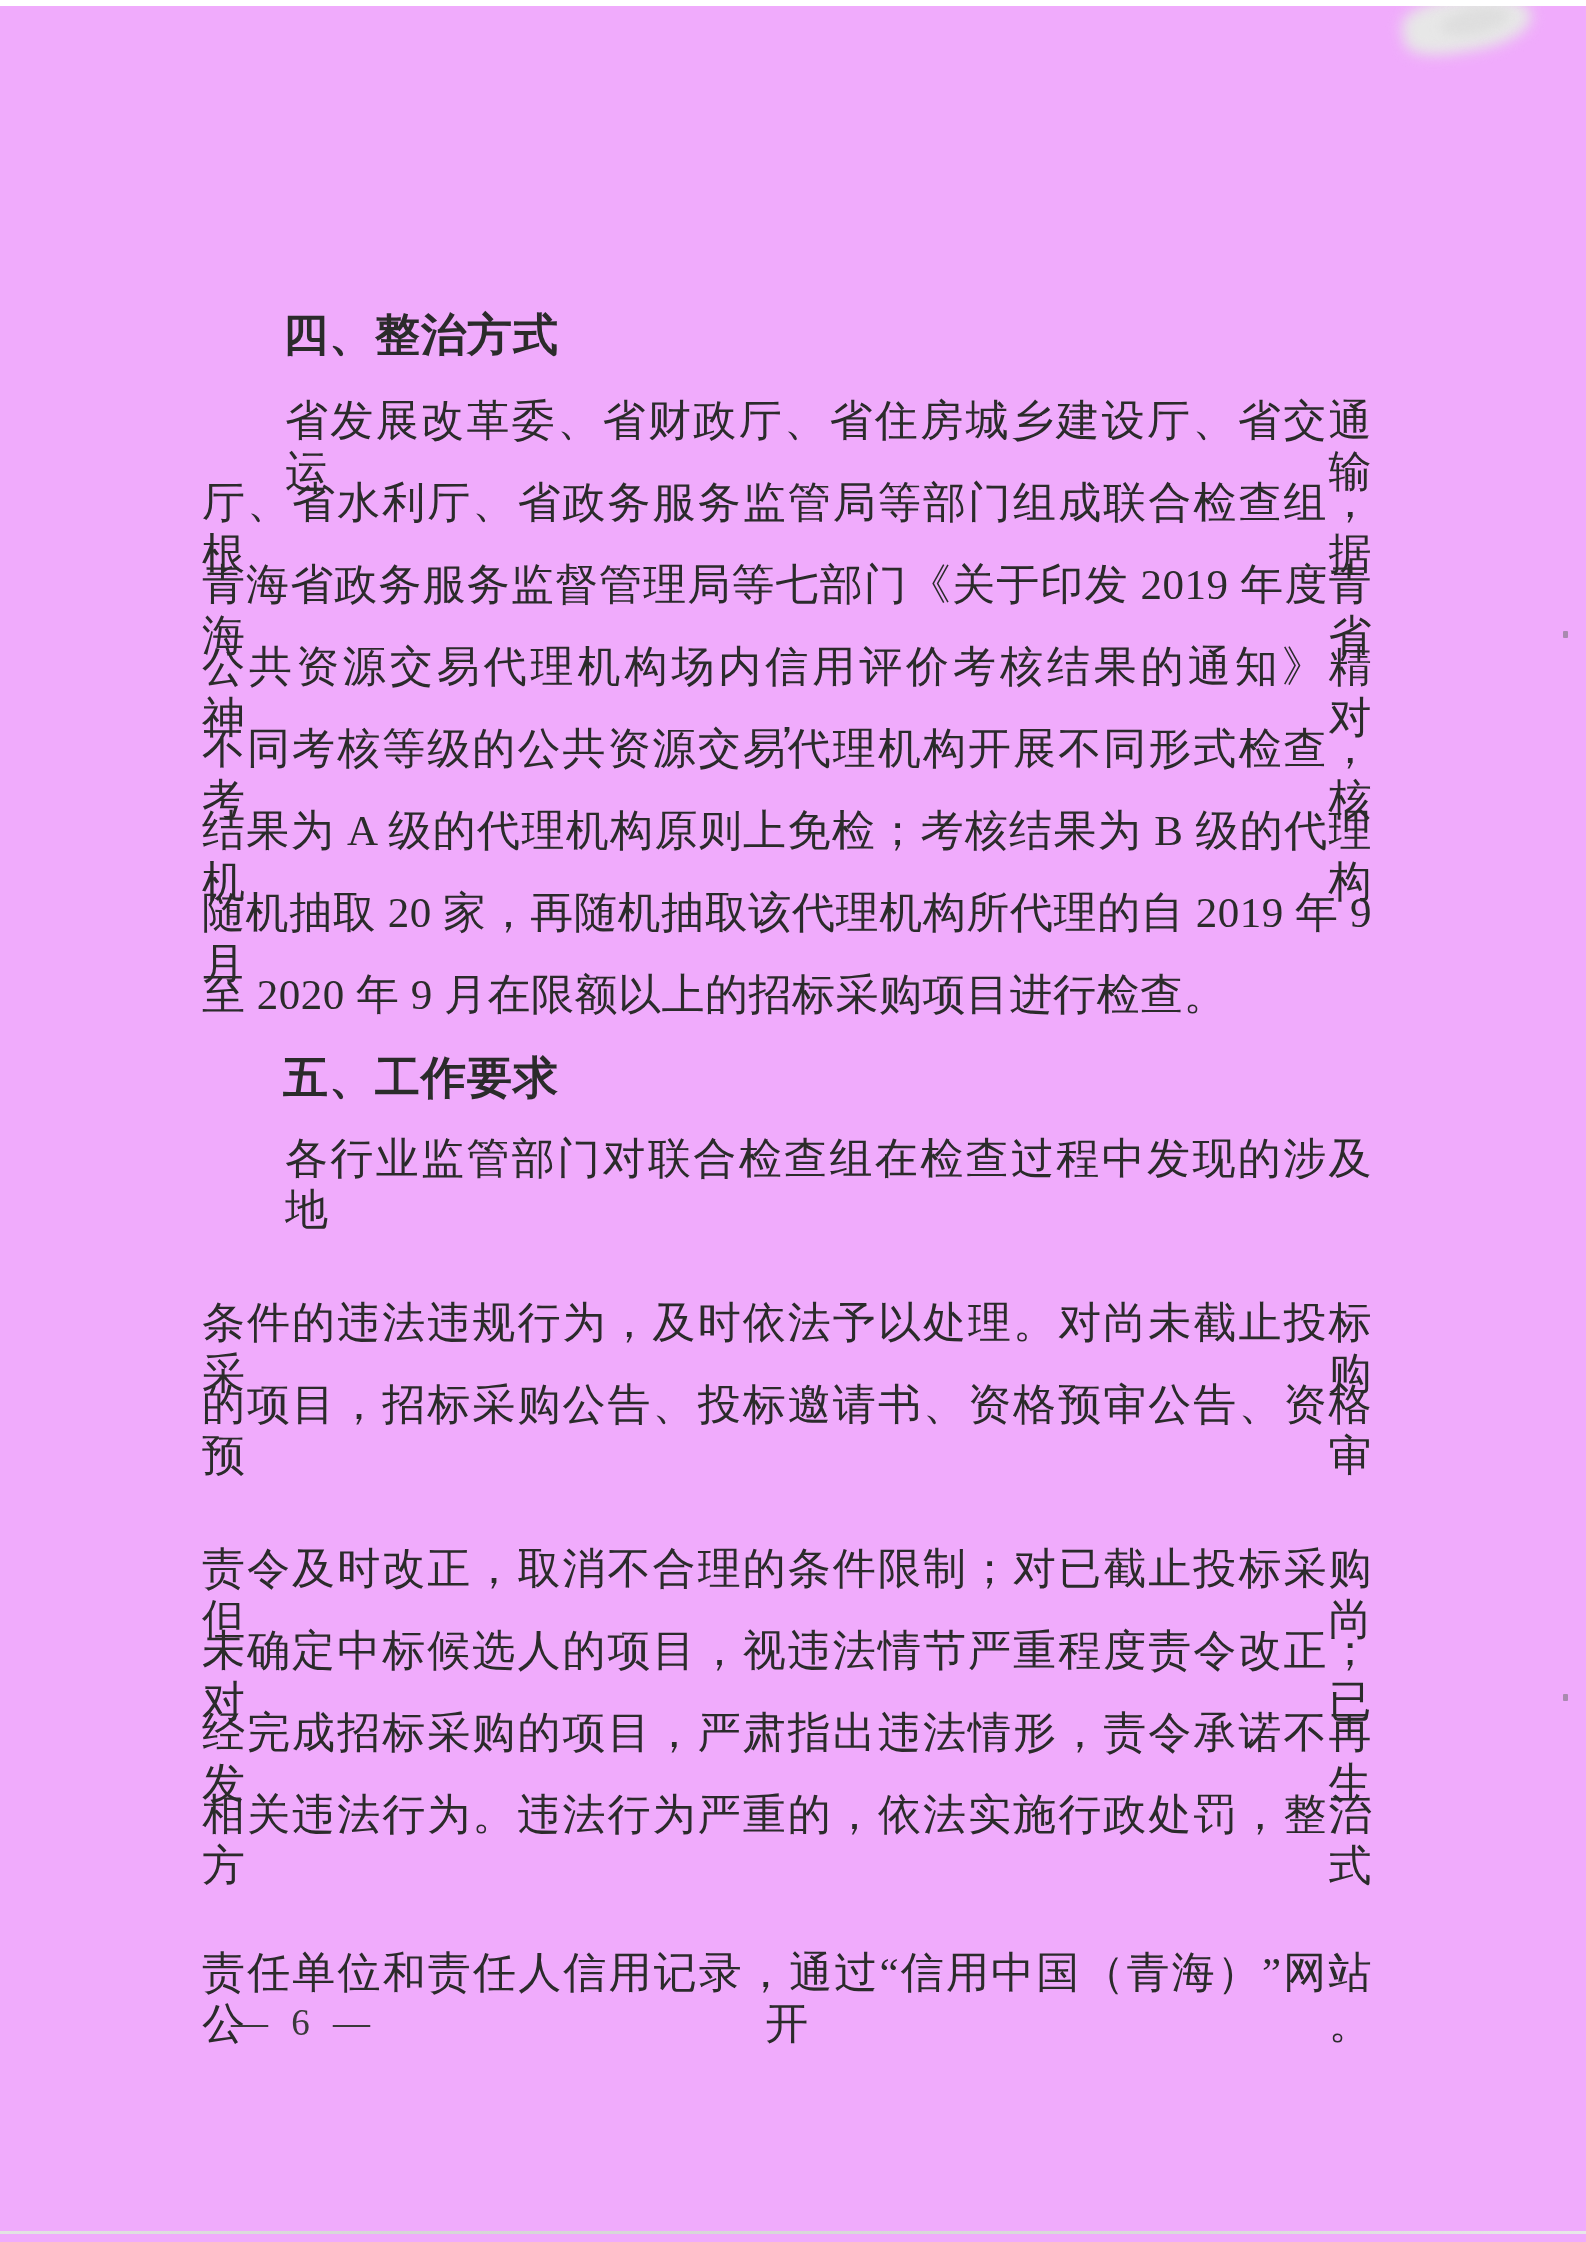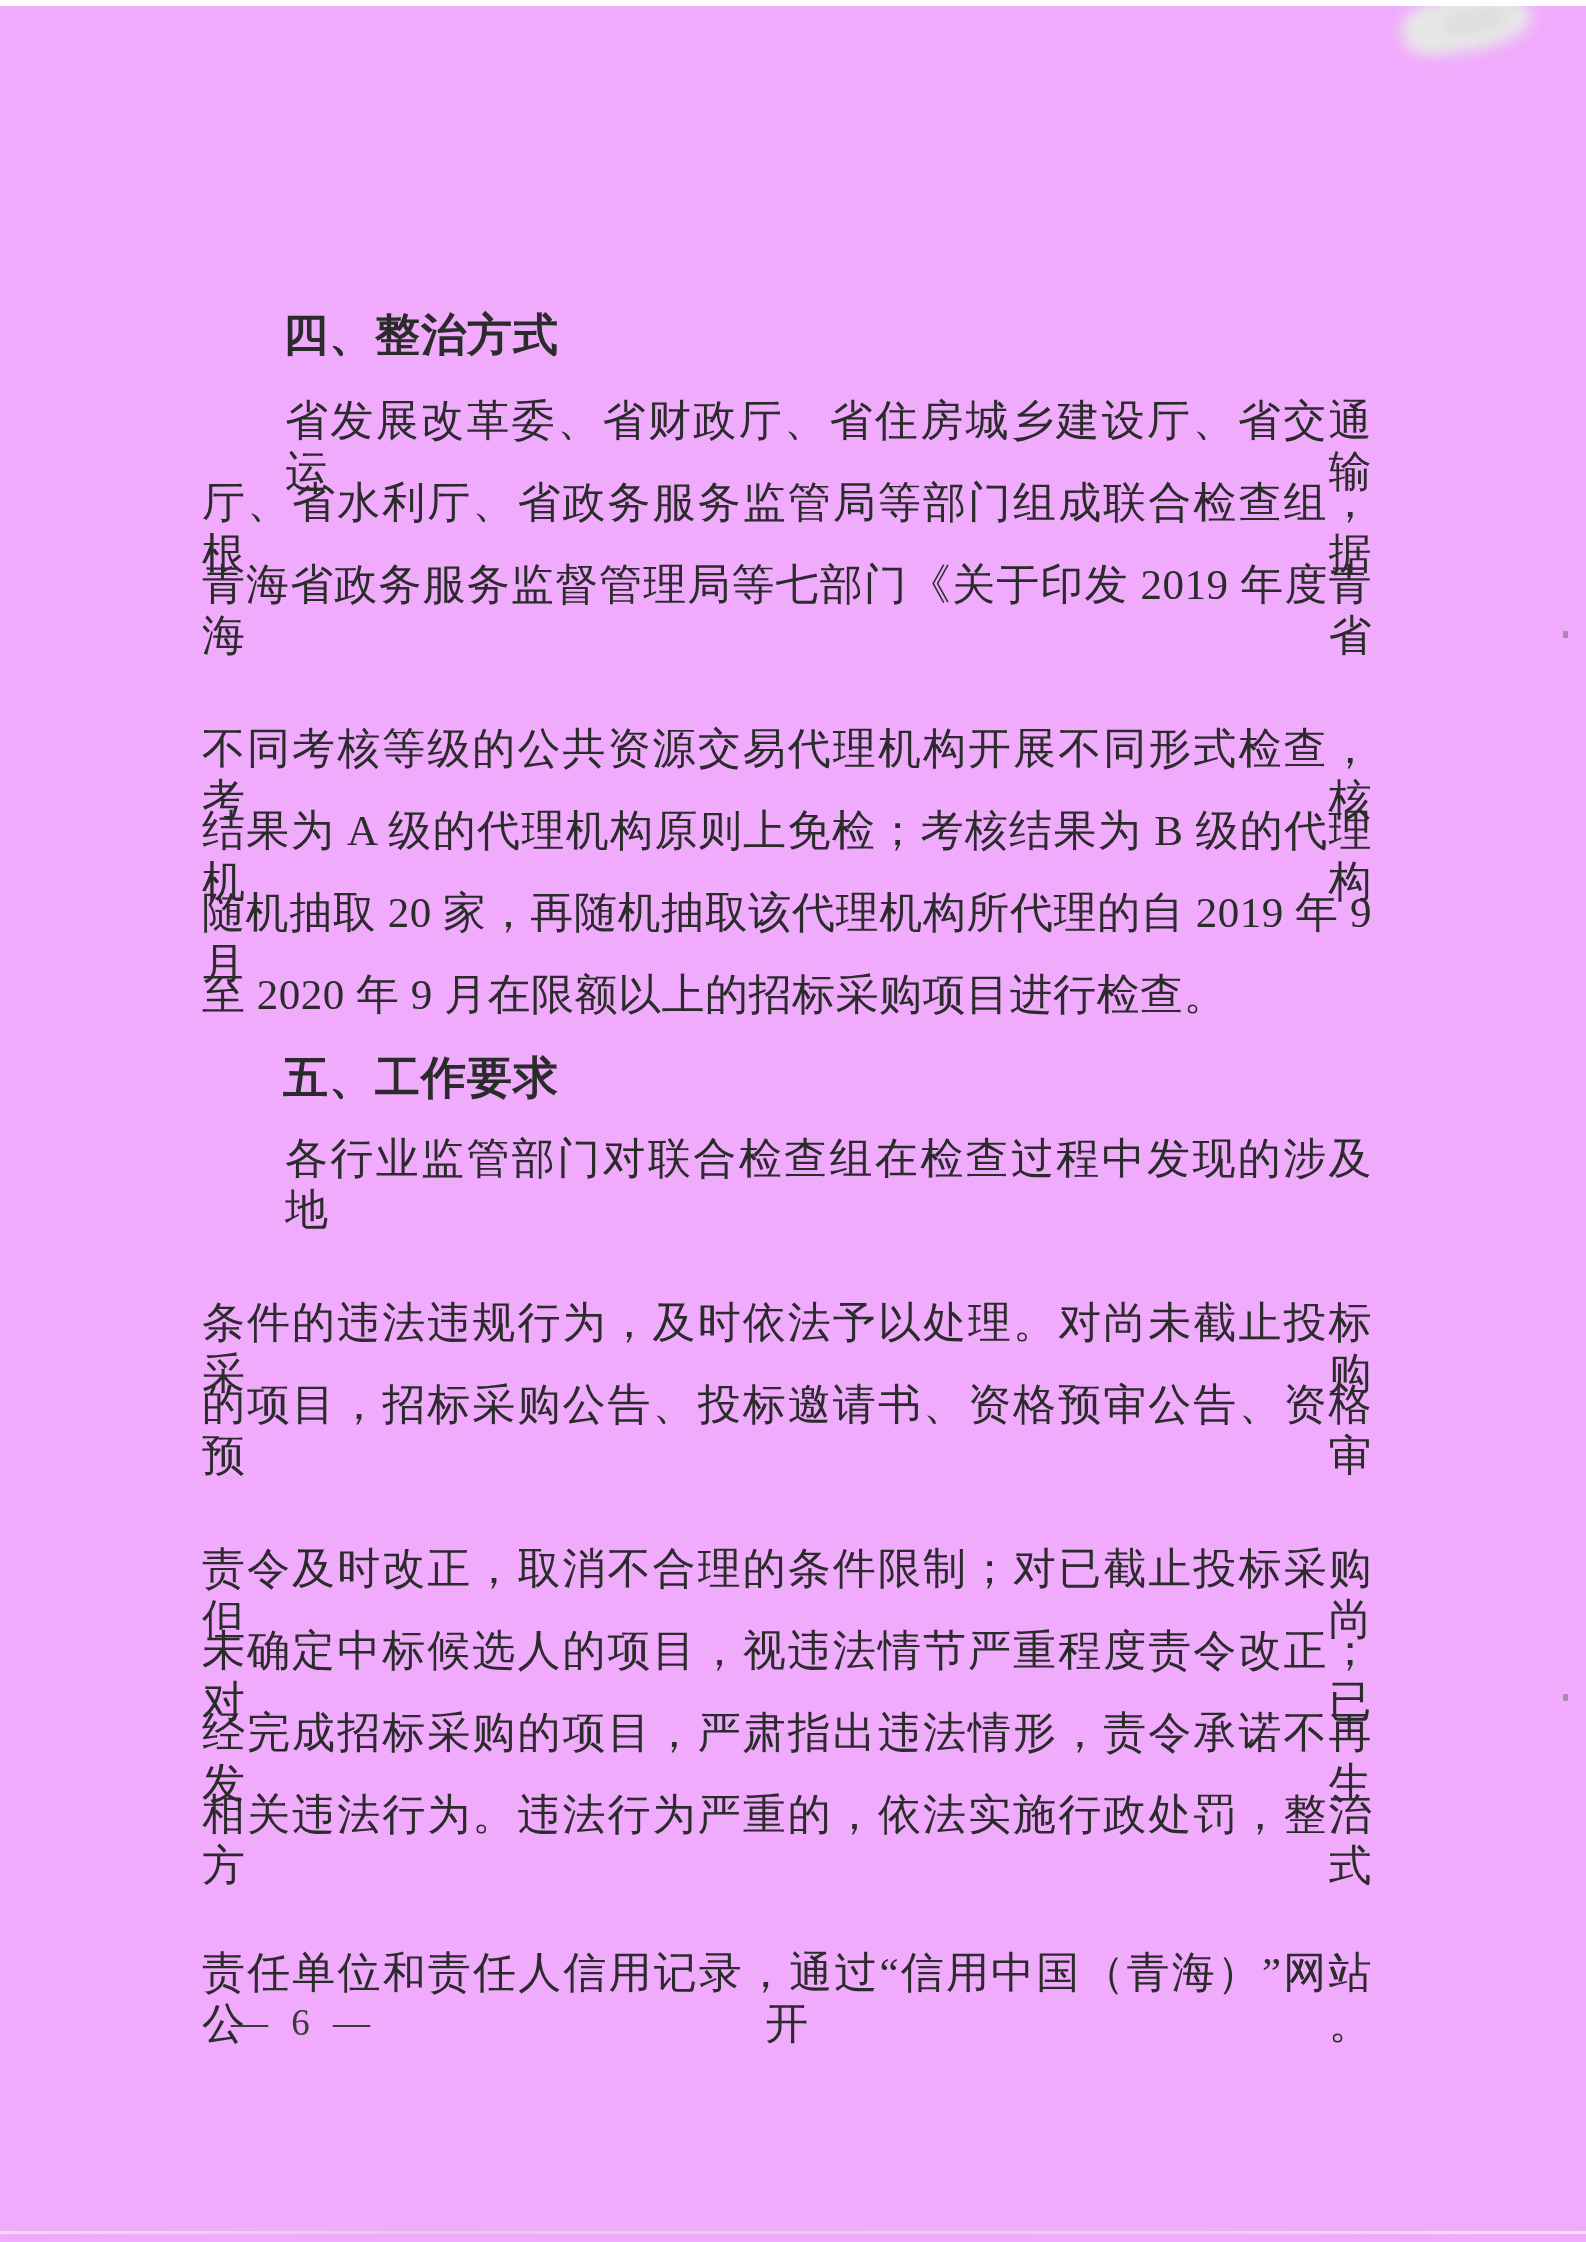--- a/index.html
+++ b/index.html
@@ -71,20 +71,21 @@
   <div class="smudge"></div>
   <div class="smudge-b"></div>
   <div class="speck s1"></div>
   <div class="speck s2"></div>
 
   <h2 class="heading" style="top:303px">四、整治方式</h2>
 
   <div class="line" style="top:472px">厅、省水利厅、省政务服务监管局等部门组成联合检查组，根据</div>
   <div class="line indent" style="top:390px">省发展改革委、省财政厅、省住房城乡建设厅、省交通运输</div>
   <div class="line" style="top:554px">青海省政务服务监督管理局等七部门《关于印发 2019 年度青海省</div>
+  <div class="line" style="top:636px">公共资源交易代理机构场内信用评价考核结果的通知》精神，对</div>
   <div class="line" style="top:718px">不同考核等级的公共资源交易代理机构开展不同形式检查，考核</div>
   <div class="line" style="top:800px">结果为 A 级的代理机构原则上免检；考核结果为 B 级的代理机构</div>
   <div class="line" style="top:882px">随机抽取 20 家，再随机抽取该代理机构所代理的自 2019 年 9 月</div>
   <div class="line partial" style="top:964px">至 2020 年 9 月在限额以上的招标采购项目进行检查。</div>
 
   <h2 class="heading" style="top:1046px">五、工作要求</h2>
 
   <div class="line indent" style="top:1128px">各行业监管部门对联合检查组在检查过程中发现的涉及地</div>
   <div class="line" style="top:1292px">条件的违法违规行为，及时依法予以处理。对尚未截止投标采购</div>
   <div class="line" style="top:1374px">的项目，招标采购公告、投标邀请书、资格预审公告、资格预审</div>

